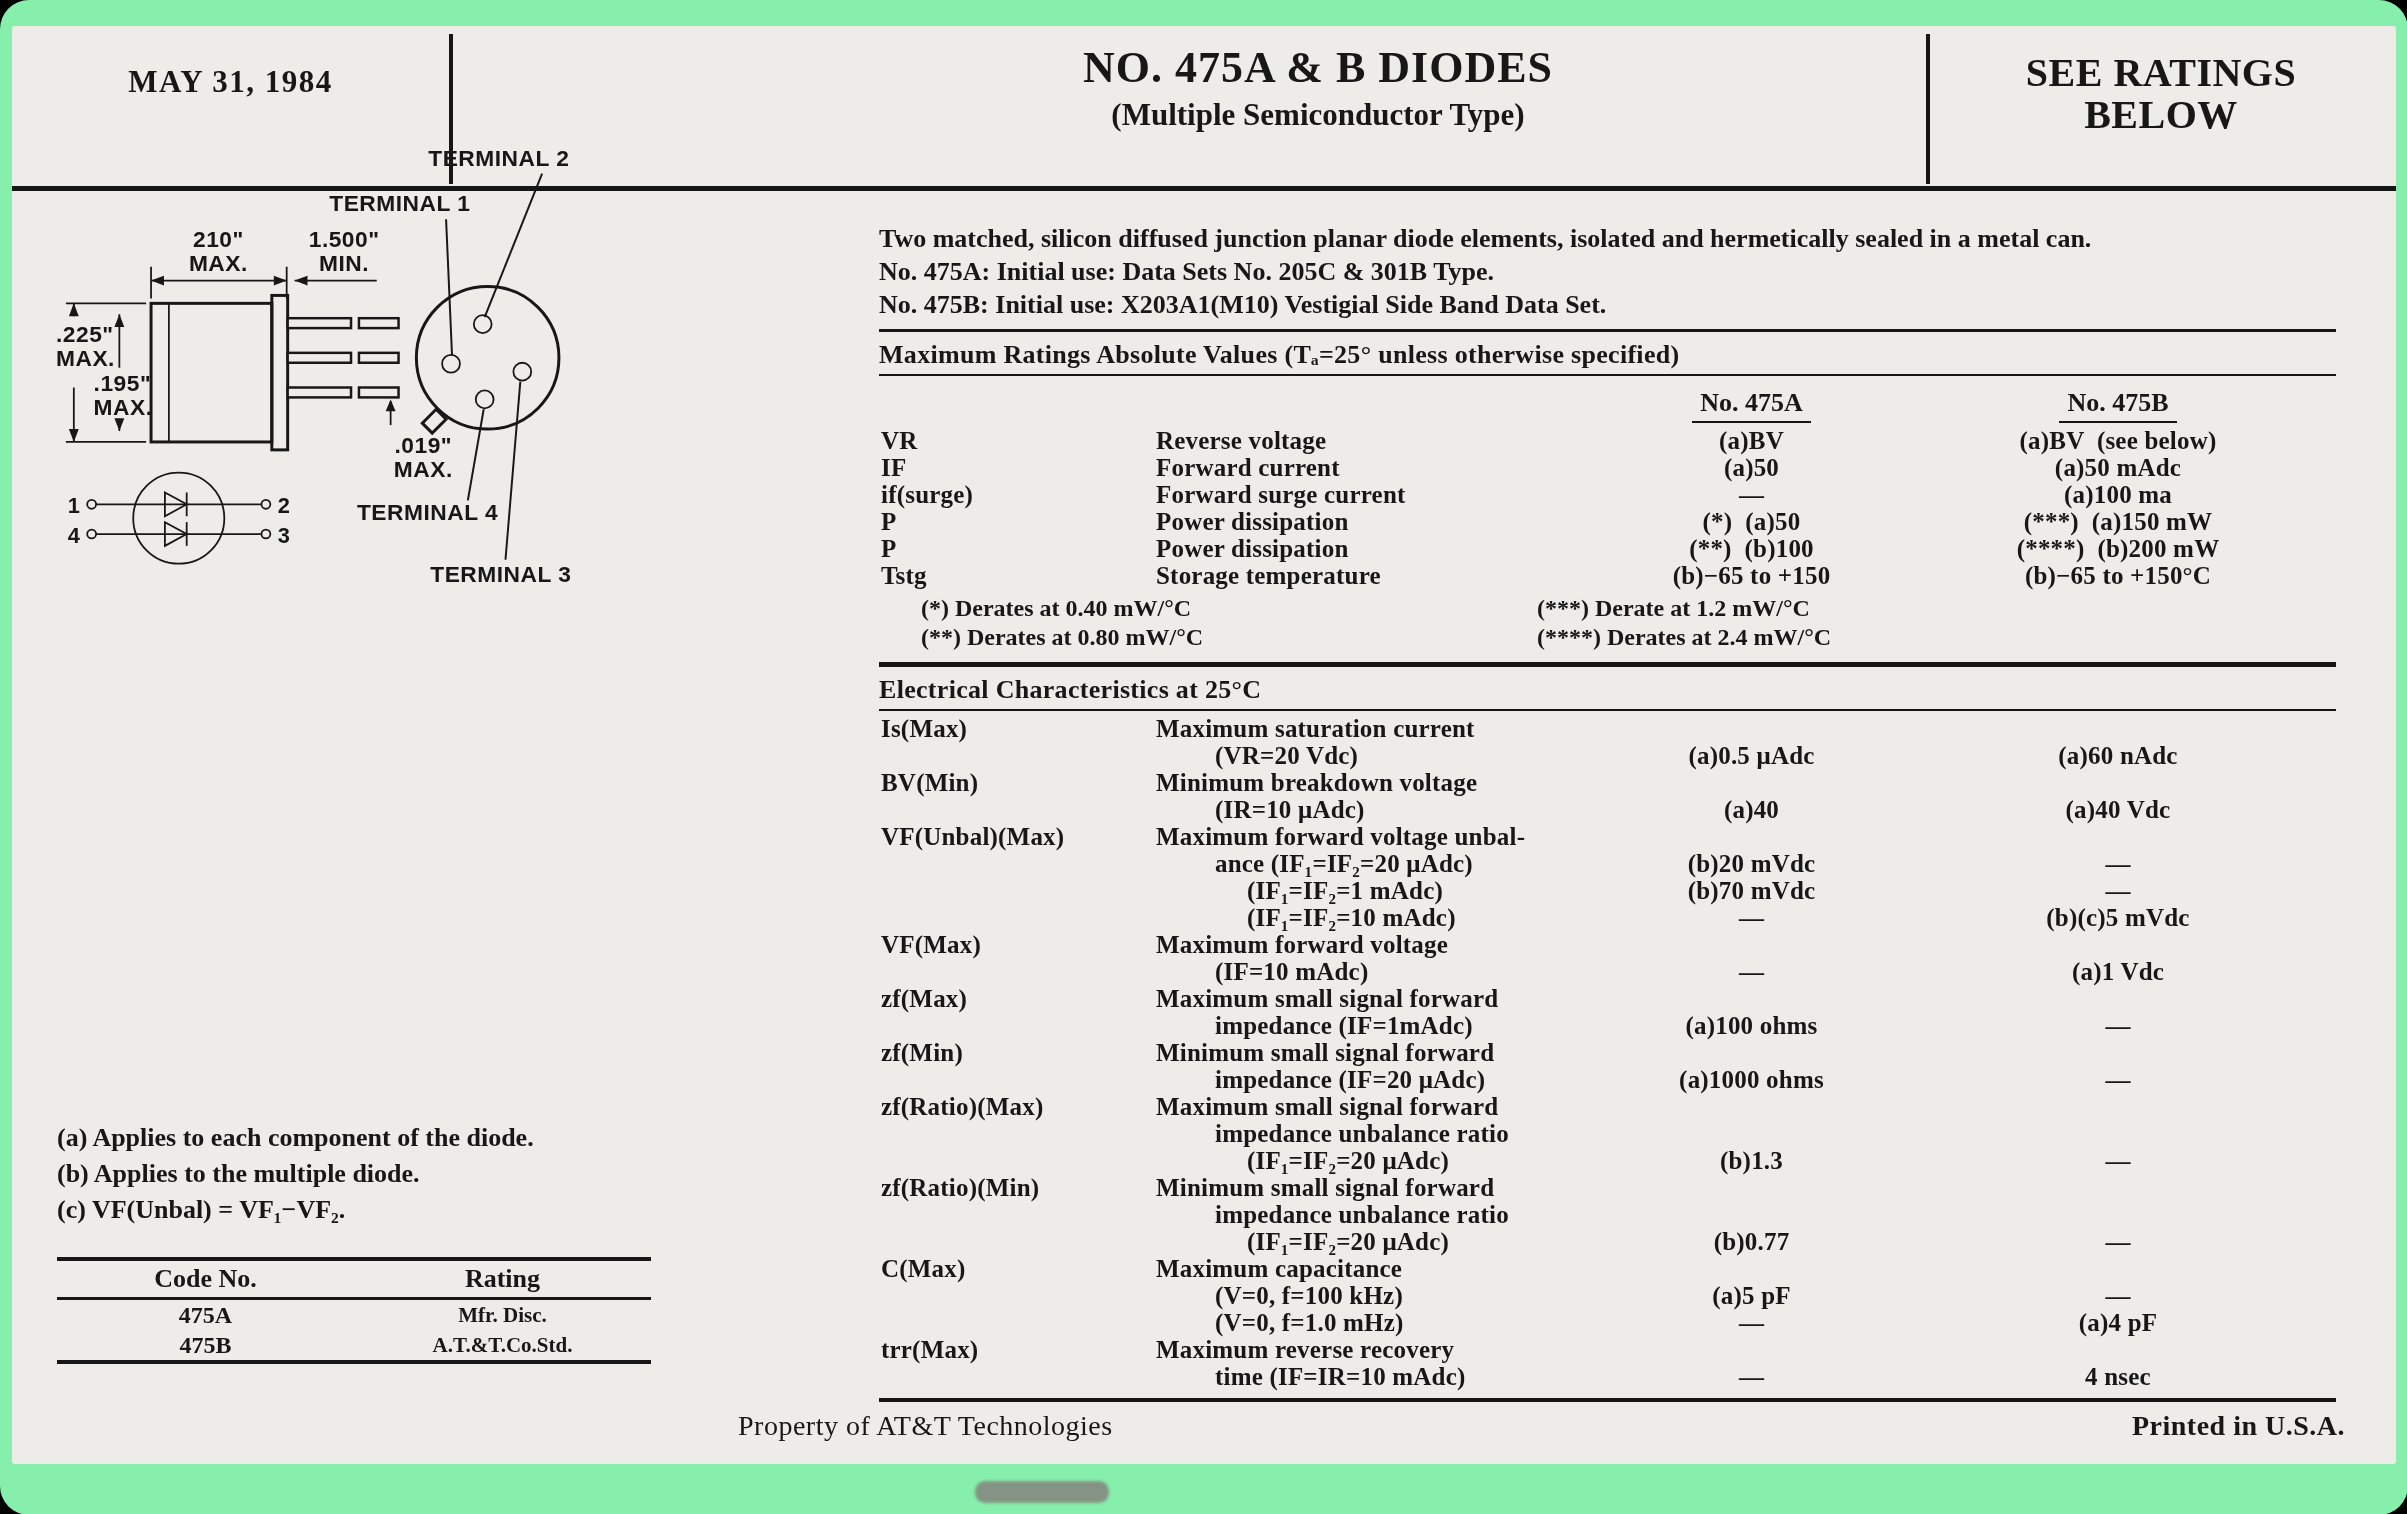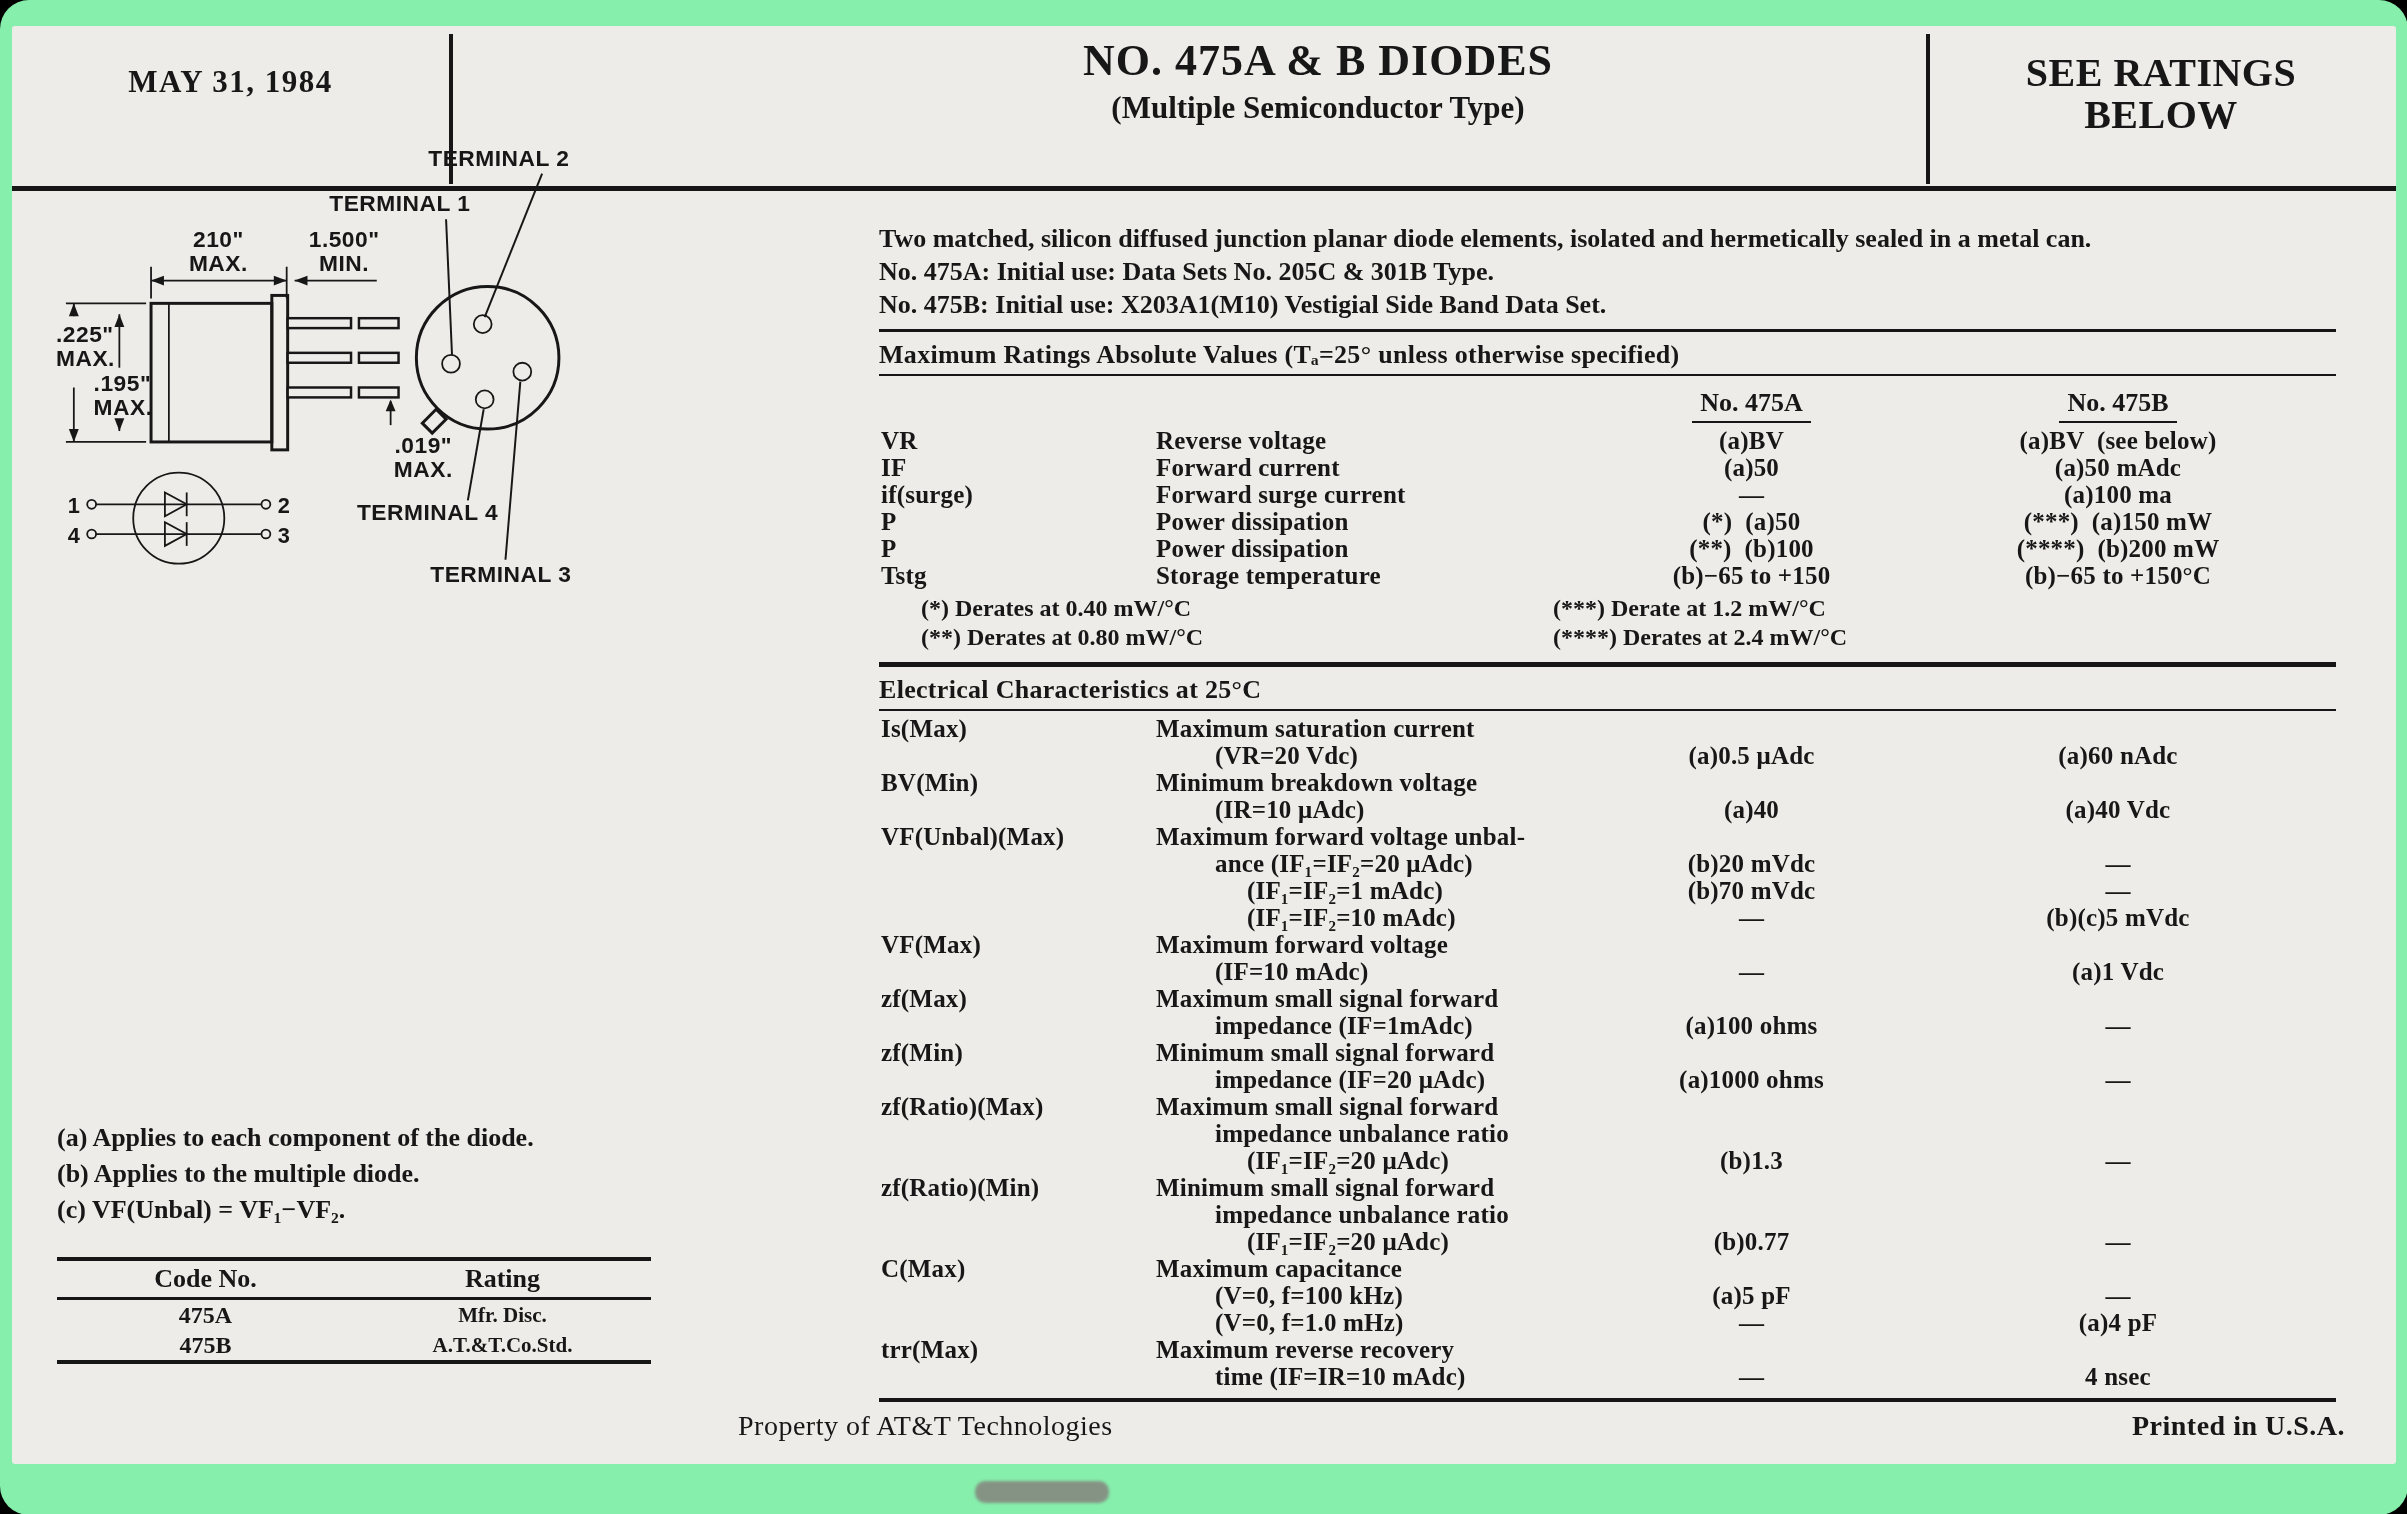--- a/index.html
+++ b/index.html
@@ -14,21 +14,21 @@
     position:absolute; left:12px; top:26px; width:2384px; height:1438px;
     background:#edecE8; background:#edece8; border-radius:3px; overflow:hidden;
   }
   
   .hdr-date {
     position:absolute; left:0; top:38px; width:437px; text-align:center;
     font-size:31px; font-weight:bold; letter-spacing:1.5px;
   }
   .vline { position:absolute; top:8px; height:150px; width:4px; background:#161616; }
   .v1 { left:437px; } .v2 { left:1914px; }
-  .hdr-center { position:absolute; left:437px; top:9px; width:1738px; text-align:center; }
+  .hdr-center { position:absolute; left:437px; top:16px; width:1738px; text-align:center; }
   .hdr-title { font-size:44px; font-weight:bold; letter-spacing:1px; }
   .hdr-sub { font-size:31px; font-weight:bold; margin-top:4px; }
   .hdr-right {
     position:absolute; left:1914px; top:26px; width:470px; text-align:center;
     font-size:40px; font-weight:bold; line-height:42px; letter-spacing:0.5px;
   }
   .hrule { position:absolute; left:0; top:160px; width:100%; height:5px; background:#161616; }
   
   .drawing { position:absolute; left:30px; top:114px; }
   .dtext { font:bold 23px "Liberation Sans",sans-serif; fill:#171717; letter-spacing:0.5px; }
@@ -66,21 +66,21 @@
     display:grid; grid-template-columns:277px 1fr 297px 436px;
     font-size:25px; font-weight:bold; line-height:27px; letter-spacing:0.2px;
   }
   .sym { padding-left:2px; white-space:pre; }
   .i1 { padding-left:59px; }
   .i2 { padding-left:91px; }
   .va,.vb { text-align:center; white-space:pre; }
   .fnrow { position:relative; font-size:24px; font-weight:bold; line-height:29px; }
   .fns { margin-top:5px; }
   .fnl { margin-left:42px; }
-  .fnr { position:absolute; left:674px; top:0; }
+  .fnr { position:absolute; left:658px; top:0; }
   
   .footer-left { position:absolute; left:726px; top:1384px; font-size:28px; font-weight:normal; letter-spacing:0.5px; }
   .footer-right { position:absolute; right:51px; top:1384px; font-size:28px; font-weight:bold; letter-spacing:0.5px; }
   .smudge {
     position:absolute; left:975px; top:1481px; width:134px; height:22px;
     background:#85837e; border-radius:10px; filter:blur(1.5px); opacity:0.85;
   }
 </style>
 </head>
 <body>

